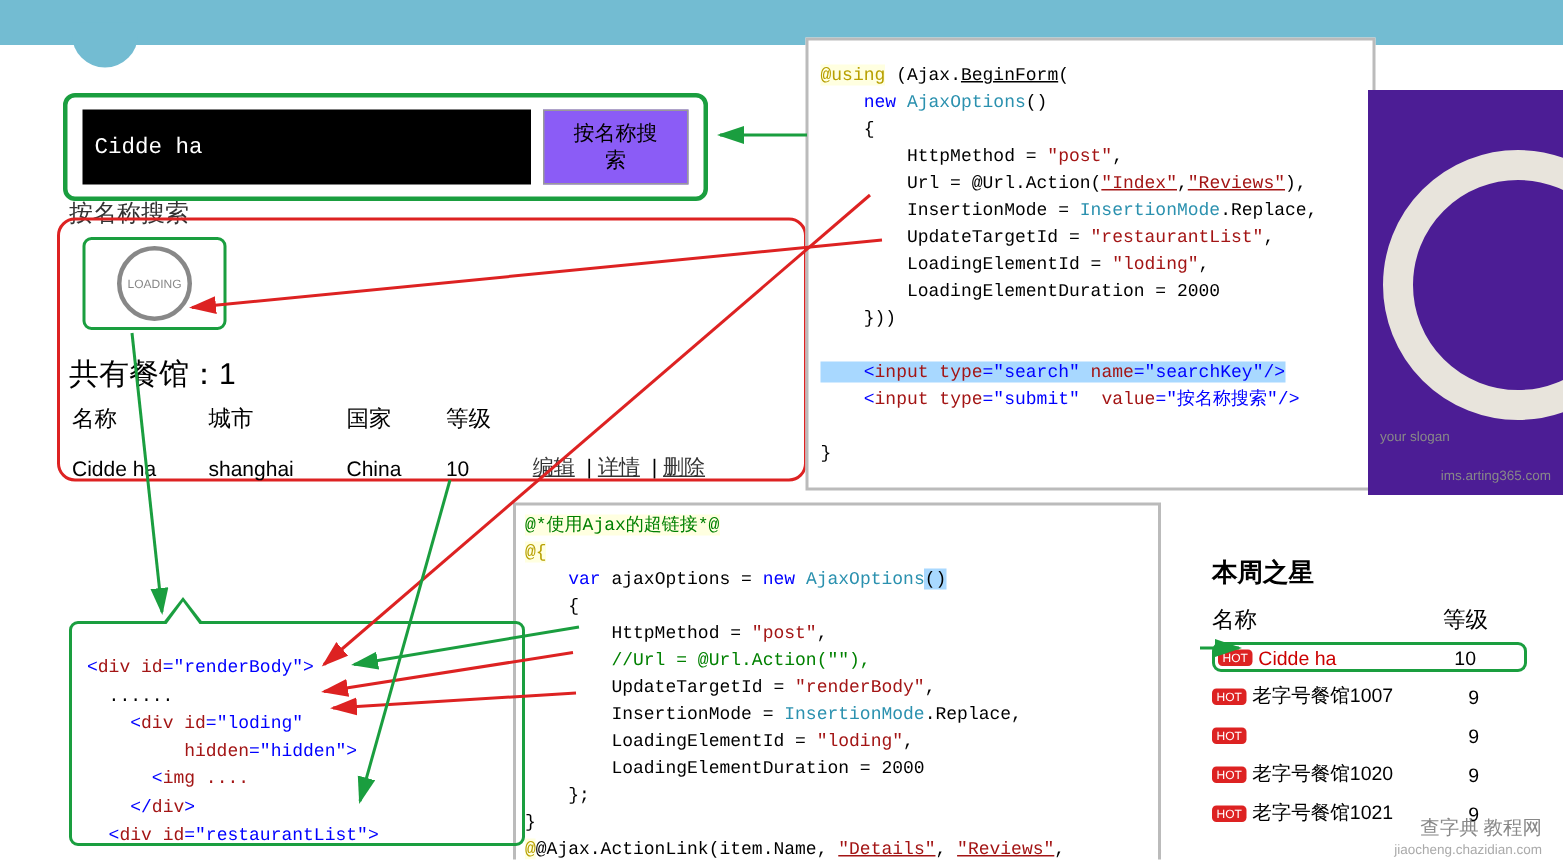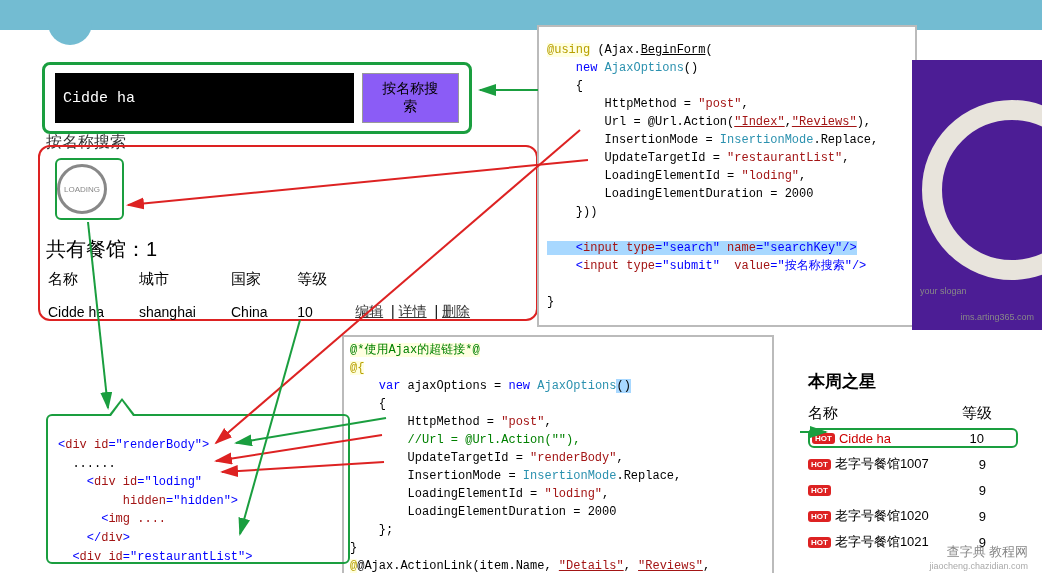--- a/index.html
+++ b/index.html
@@ -8,21 +8,21 @@
 .top-bar { background: #73bcd2; height: 30px; width: 100%; }
 .top-tab { position: absolute; top: 15px; left: 48px; width: 44px; height: 30px; background: #73bcd2; border-radius: 0 0 22px 22px; }
 
 .search-area { position: absolute; top: 62px; left: 42px; border: 3px solid #1a9e3f; border-radius: 8px; padding: 8px 10px; display: flex; gap: 8px; width: 430px; }
 .search-input { background: #000; color: #fff; padding: 6px 8px; width: 310px; border: none; font-size: 15px; font-family: "Courier New", monospace; }
 .search-button { padding: 6px 14px; border: 1px solid #999; background: #8b5cf6; font-size: 14px; }
 
 .add-label { position: absolute; top: 132px; left: 46px; font-size: 16px; color: #333; }
 
 .red-box { position: absolute; top: 145px; left: 38px; width: 500px; height: 176px; border: 2px solid #d22; border-radius: 12px; }
-.loading-wrap { position: absolute; top: 158px; left: 55px; width: 69px; height: 62px; border: 2px solid #1a9e3f; border-radius: 6px; display: flex; align-items: center; }
+.loading-wrap { position: absolute; top: 158px; left: 55px; width: 96px; height: 62px; border: 2px solid #1a9e3f; border-radius: 6px; display: flex; align-items: center; justify-content: center; }
 .loading-circ { width: 50px; height: 50px; border: 3px solid #888; border-radius: 50%; display: flex; align-items: center; justify-content: center; font-size: 8px; color: #888; }
 
 .count-text { position: absolute; top: 236px; left: 46px; font-size: 20px; }
 .table { position: absolute; top: 262px; left: 46px; width: 480px; }
 .table th, .table td { text-align: left; padding: 6px 14px 6px 0; font-size: 14px; font-weight: normal; }
 .table th { font-size: 15px; }
 .table .actions span { text-decoration: underline; margin-right: 4px; color: #333; cursor: pointer; }
 
 .code-top { position: absolute; top: 25px; right: 125px; width: 380px; background: #fff; border: 2px solid #bbb; padding: 14px 8px; font-family: Consolas, "Courier New", monospace; font-size: 12px; line-height: 1.5; white-space: pre; }
 .code-mid { position: absolute; top: 335px; left: 342px; width: 432px; background: #fff; border: 2px solid #bbb; padding: 4px 6px; font-family: Consolas, "Courier New", monospace; font-size: 12px; line-height: 1.5; white-space: pre; }
@@ -40,21 +40,21 @@
 
 .dark-panel { position: absolute; top: 60px; right: 0; width: 130px; height: 270px; background: #4c1d95; overflow: hidden; }
 .dark-circle { position: absolute; top: 40px; right: -60px; width: 180px; height: 180px; border: 20px solid #e8e4dc; border-radius: 50%; }
 .dark-slogan { position: absolute; bottom: 34px; left: 8px; color: #888; font-size: 9px; }
 .dark-url { position: absolute; bottom: 8px; right: 8px; color: #888; font-size: 9px; }
 
 .star-title { position: absolute; top: 370px; left: 808px; font-size: 17px; font-weight: bold; }
 .star-head-name { position: absolute; top: 404px; left: 808px; font-size: 15px; }
 .star-head-level { position: absolute; top: 404px; left: 962px; font-size: 15px; }
 .star-row { position: absolute; left: 808px; width: 210px; display: flex; align-items: center; height: 20px; }
-.star-row .hot { background: #d22; color: #fff; font-size: 8px; padding: 1px 3px; border-radius: 3px; margin-right: 4px; font-weight: bold; }
+.star-row .hot { background: #d22; color: #fff; font-size: 8px; padding: 1px 3px; border-radius: 3px; margin-right: 4px; font-weight: normal; }
 .star-name { font-size: 13px; flex: 1; }
 .star-level { position: absolute; right: 32px; font-size: 13px; }
 .hl-row { border: 2px solid #1a9e3f; border-radius: 6px; padding: 0 2px; }
 .hl-row .star-name { color: #c00; }
 
 .watermark1 { position: absolute; bottom: 12px; right: 14px; font-size: 13px; color: #888; font-family: SimSun; }
 .watermark2 { position: absolute; bottom: 2px; right: 14px; font-size: 9px; color: #aaa; }
 
 svg.arrows { position: absolute; top: 0; left: 0; pointer-events: none; }
 </style>

